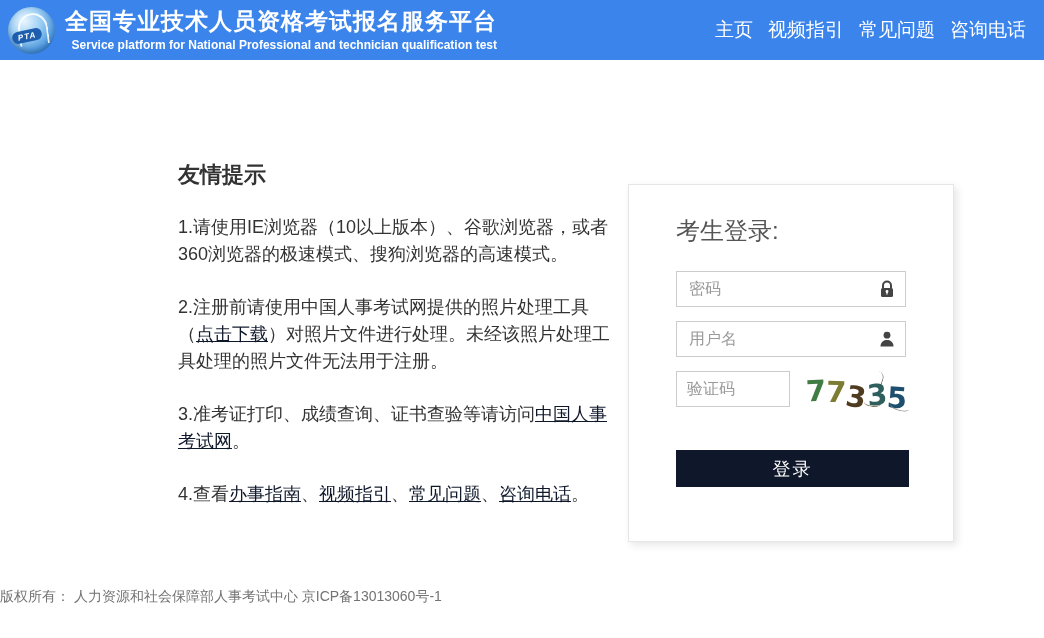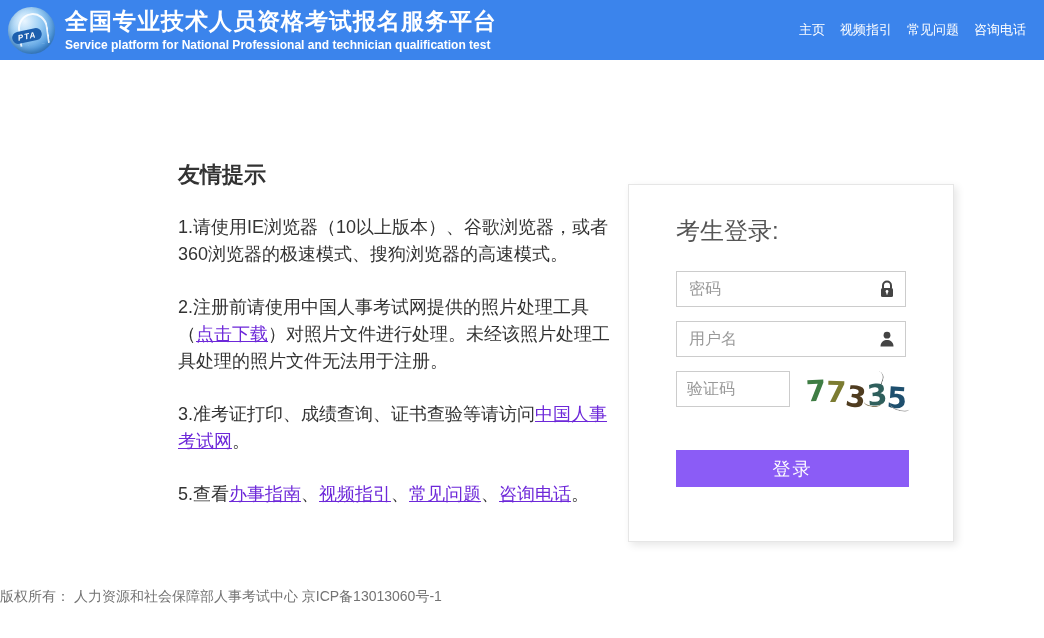--- a/index.html
+++ b/index.html
@@ -14,31 +14,31 @@
     position:relative; box-shadow:inset 0 -3px 6px rgba(0,40,90,.35); }
   .logo::before { content:""; position:absolute; left:10px; top:6px; width:26px; height:30px;
     border:2px solid rgba(255,255,255,.85); border-bottom:none; border-radius:50% 50% 0 0;
     transform:rotate(-8deg); }
   .logo-band { position:absolute; left:4px; bottom:12px; width:30px; height:12px;
     background:#1d5fae; border-radius:6px; transform:rotate(-12deg);
     color:#fff; font-size:8px; font-weight:bold; font-style:italic;
     display:flex; align-items:center; justify-content:center; letter-spacing:1px; }
   .title-block { margin-left:10px; color:#fff; }
   .title-cn { font-size:23px; font-weight:bold; letter-spacing:1px; line-height:1.2; }
-  .title-en { font-size:12px; font-weight:bold; margin-top:3px; }
+  .title-en { font-size:12px; font-weight:bold; margin-top:3px;text-align:right; }
   .top-nav { margin-left:auto; display:flex; gap:15px; }
-  .top-nav a { color:#fff; font-size:13px; text-decoration:none; cursor:pointer; white-space:nowrap; }
+  .top-nav a { color:#fff; font-size:19px; text-decoration:none; cursor:pointer; white-space:nowrap; }
 
   
   .main { display:flex; margin:100px 0 0 178px; width:780px; }
 
   .tips { width:442px; margin-right:8px; color:#333; }
   .tips h2 { font-size:22px; font-weight:bold; color:#333; margin-bottom:24px; }
   .tips p { font-size:18px; line-height:1.5; margin-bottom:26px; }
-  .tips a { color:#6d28d9; text-decoration:underline; cursor:pointer; }
+  .tips a { color:#0f172a; text-decoration:underline; cursor:pointer; }
 
   
   .login-panel { width:326px; height:358px; margin-top:24px; background:#fff;
     border:1px solid #e6e6e6; box-shadow:3px 3px 8px rgba(0,0,0,.10);
     padding:30px 47px; }
   .login-title { font-size:24px; color:#555; font-weight:normal; margin-bottom:24px; }
   .field { position:relative; margin-bottom:14px; }
   .field input { width:100%; height:36px; border:1px solid #ccc; padding:0 34px 0 12px;
     font-size:16px; color:#333; outline:none; font-family:"Liberation Sans",sans-serif; }
   .field input::placeholder { color:#999; }
@@ -56,21 +56,21 @@
   .cd3 { color:#2f5f5c; transform:translateY(4px) rotate(-5deg); }
   .cd4 { color:#1e4f6e; transform:translateY(7px) rotate(4deg); }
   .noise1,.noise2,.noise3 { position:absolute; border:none; }
   .noise1 { left:58px; top:24px; width:18px; height:10px;
     border-bottom:1.5px solid #8a7f64; border-radius:0 0 80% 60%; transform:rotate(8deg); }
   .noise2 { left:84px; top:28px; width:20px; height:10px;
     border-bottom:1.5px solid #9a9a9a; border-radius:0 0 70% 90%; transform:rotate(12deg); }
   .noise3 { left:66px; top:-2px; width:12px; height:12px;
     border-right:1.5px solid #777; border-radius:0 60% 0 0; transform:rotate(20deg); }
   .login-btn { display:block; width:233px; height:37px; margin-top:37px; border:none;
-    background:#8b5cf6; color:#fff; font-size:18px; cursor:pointer; letter-spacing:2px;
+    background:#0f172a; color:#fff; font-size:18px; cursor:pointer; letter-spacing:2px;
     font-family:"Liberation Sans",sans-serif; }
   .panel-links { display:flex; justify-content:space-between; margin-top:12px; padding:0 6px; }
   .panel-links a { color:#2a70c8; font-size:16px; text-decoration:none; cursor:pointer; }
 
   
   .footer { margin-top:46px; text-align:left; font-size:14px; color:#737373; }
 </style>
 </head>
 <body>
 
@@ -90,21 +90,21 @@
   </nav>
 </header>
 
 <div class="main">
 
   <section class="tips">
     <h2>友情提示</h2>
     <p><span>1.请使用IE浏览器（10以上版本）、谷歌浏览器，或者360浏览器的极速模式、搜狗浏览器的高速模式。</span></p>
     <p><span>2.注册前请使用中国人事考试网提供的照片处理工具（</span><a>点击下载</a><span>）对照片文件进行处理。未经该照片处理工具处理的照片文件无法用于注册。</span></p>
     <p><span>3.准考证打印、成绩查询、证书查验等请访问</span><a>中国人事考试网</a><span>。</span></p>
-    <p><span>5.查看</span><a>办事指南</a><span>、</span><a>视频指引</a><span>、</span><a>常见问题</a><span>、</span><a>咨询电话</a><span>。</span></p>
+    <p><span>4.查看</span><a>办事指南</a><span>、</span><a>视频指引</a><span>、</span><a>常见问题</a><span>、</span><a>咨询电话</a><span>。</span></p>
   </section>
 
   <section class="login-panel">
     <h3 class="login-title">考生登录:</h3>
 
     <div class="field">
       <input type="password" placeholder="密码" style="">
       <svg class="ficon" viewBox="0 0 20 20">
         <path d="M6 9 V6.5 a4 4 0 0 1 8 0 V9" fill="none" stroke="#444" stroke-width="2"></path>
         <rect x="4" y="9" width="12" height="9" rx="1.5" fill="#444"></rect>

